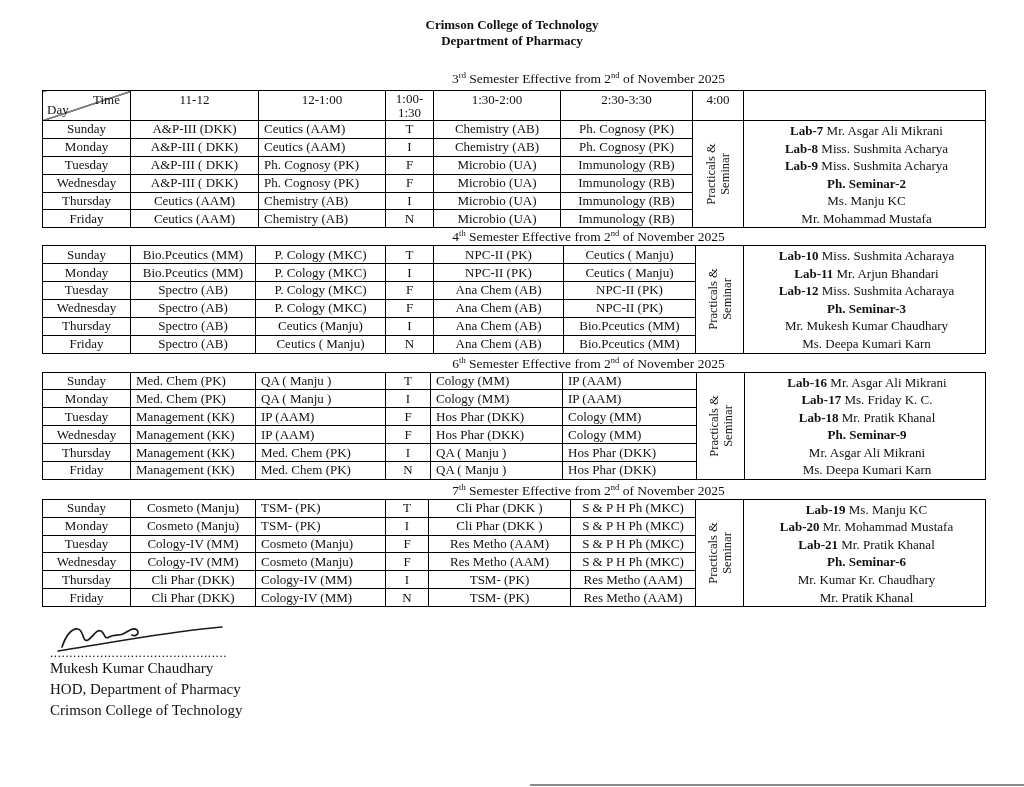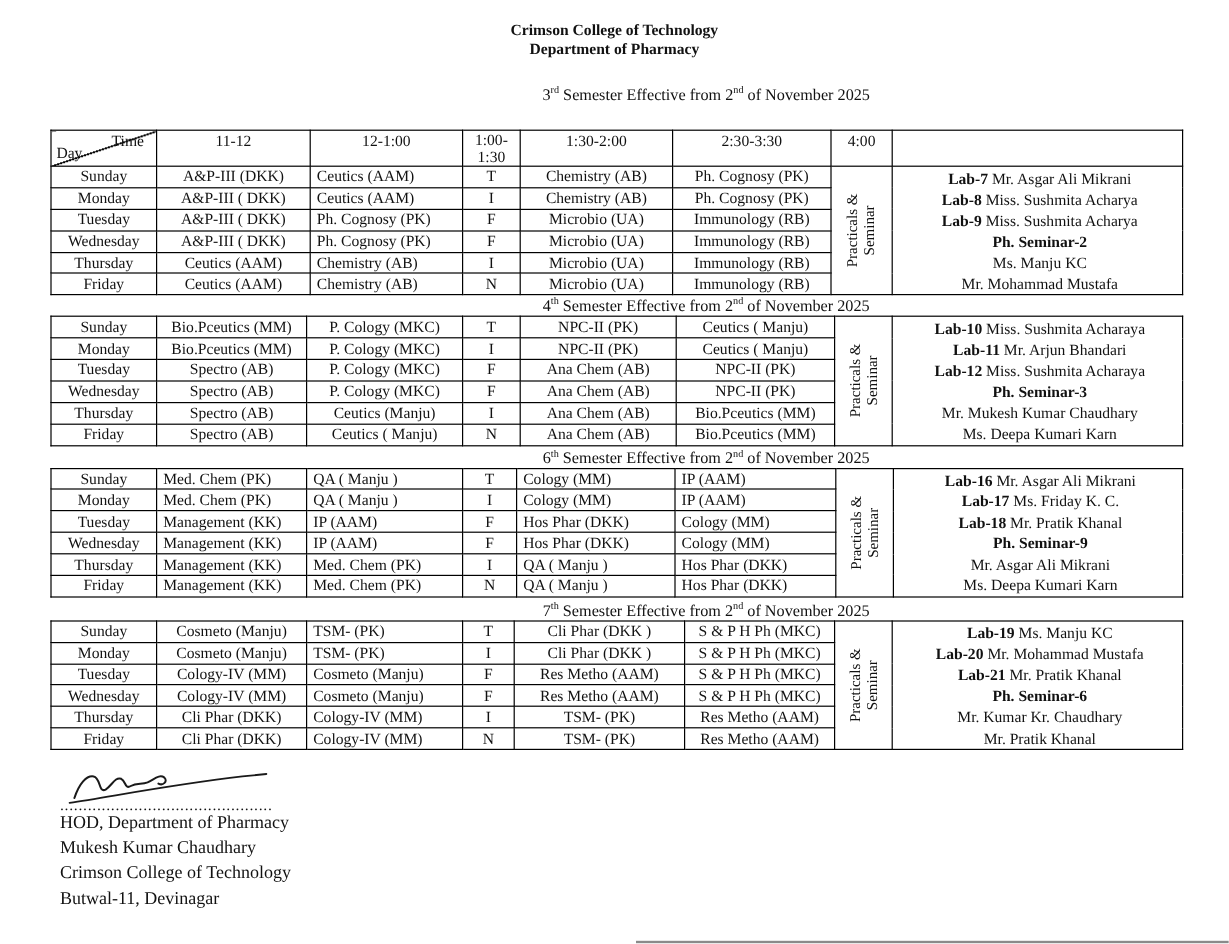--- a/index.html
+++ b/index.html
@@ -19,21 +19,21 @@
   .sem-heading sup { font-size:8.5px; line-height:0; }
   #h0 { margin-top:21px; }
   #h1 { margin-top:0px; }
   #h2 { margin-top:1px; }
   #h3 { margin-top:2px; }
 
   table.sched {
     margin-left:42px; width:943px; table-layout:fixed;
     border-collapse:collapse; font-size:13px;
   }
-  #t0 { margin-top:21px; }
+  #t0 { margin-top:3px; }
   .sched th, .sched td { border:1px solid #000; padding:0 3px; white-space:nowrap; overflow:hidden; }
   .sched thead tr { height:30px; }
   .sched thead th { font-weight:normal; text-align:center; vertical-align:top; padding-top:1px; }
   .sched tbody tr { height:17.6px; }
   .sched tbody td { text-align:center; }
   .sched tbody td.left { text-align:left; padding-left:5px; }
 
   th.diag { position:relative; padding:0;
     background:linear-gradient(to bottom right,
       transparent calc(50% - 0.6px), #000 calc(50% - 0.6px),
@@ -408,19 +408,18 @@
       </tbody>
     </table>
   </div>
 
 <div class="footer">
   <svg class="sig-svg" width="200" height="32" viewBox="0 0 200 32">
     <path d="M10,24 C14,12 20,5 26,6 C32,7 30,20 36,17 C41,14 44,6 49,8 C53,10 52,17 57,14 C62,11 66,13 71,11 C77,8 81,4 85,7 C88,10 84,14 80,12" fill="none" stroke="#1a1a1a" stroke-width="1.7" stroke-linecap="round"></path>
     <path d="M6,28 C40,23 90,13 150,6 L170,4" fill="none" stroke="#1a1a1a" stroke-width="1.5" stroke-linecap="round"></path>
   </svg>
   <div class="sig-dots">..............................................</div>
+  <div class="footer-line">Mukesh Kumar Chaudhary</div>
   <div class="footer-line">HOD, Department of Pharmacy</div>
-  <div class="footer-line">Mukesh Kumar Chaudhary</div>
   <div class="footer-line">Crimson College of Technology</div>
-  <div class="footer-line">Butwal-11, Devinagar</div>
 </div>
 
 <div class="bottom-line"></div>
 
 </body></html>

